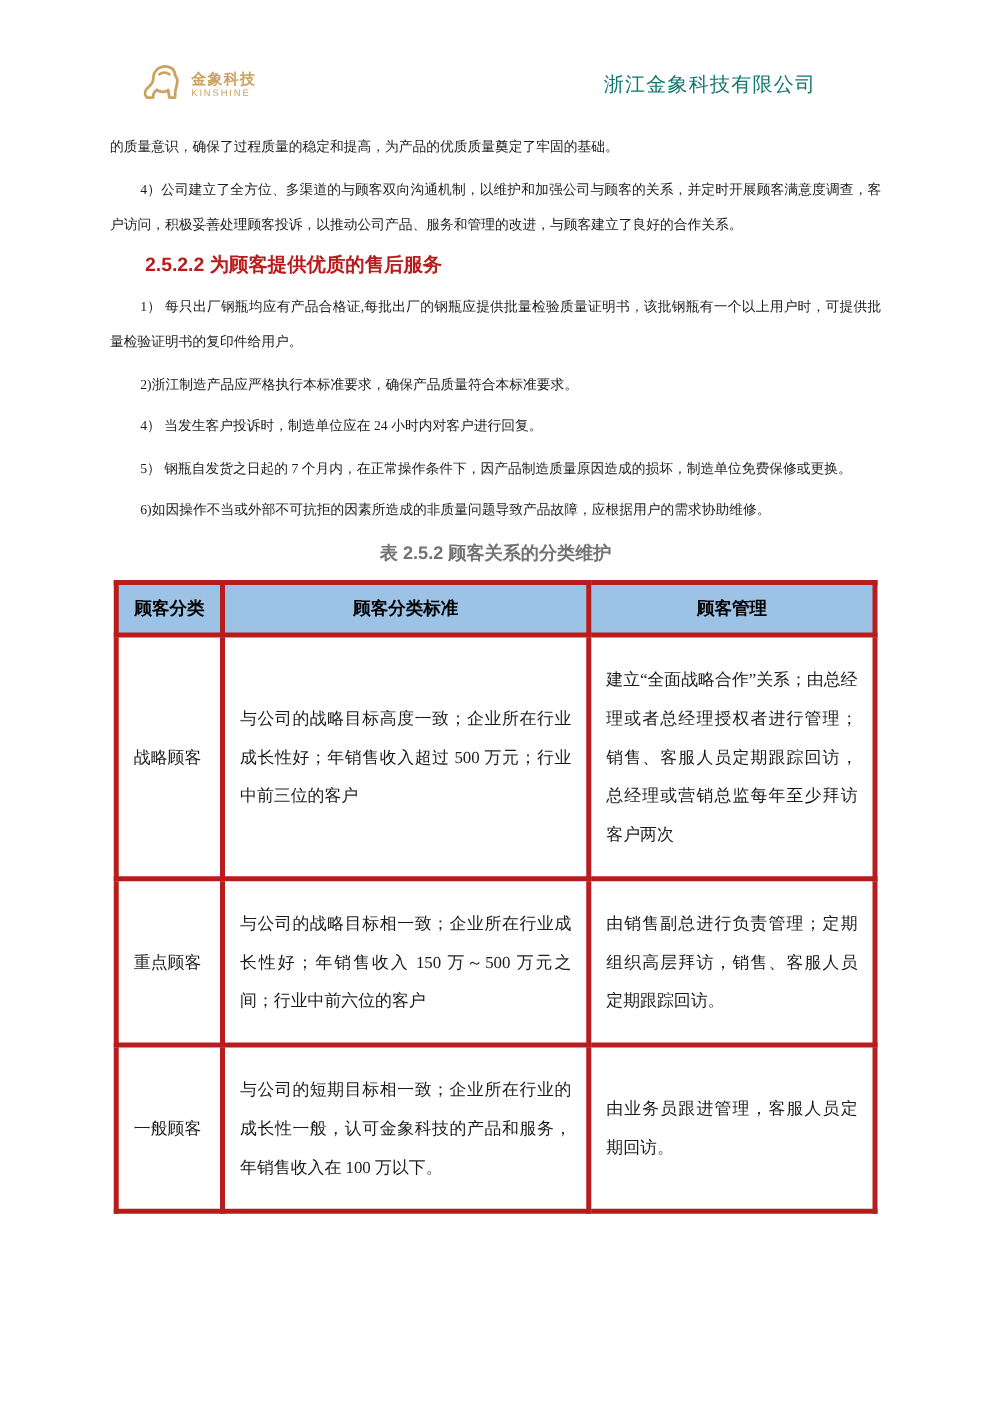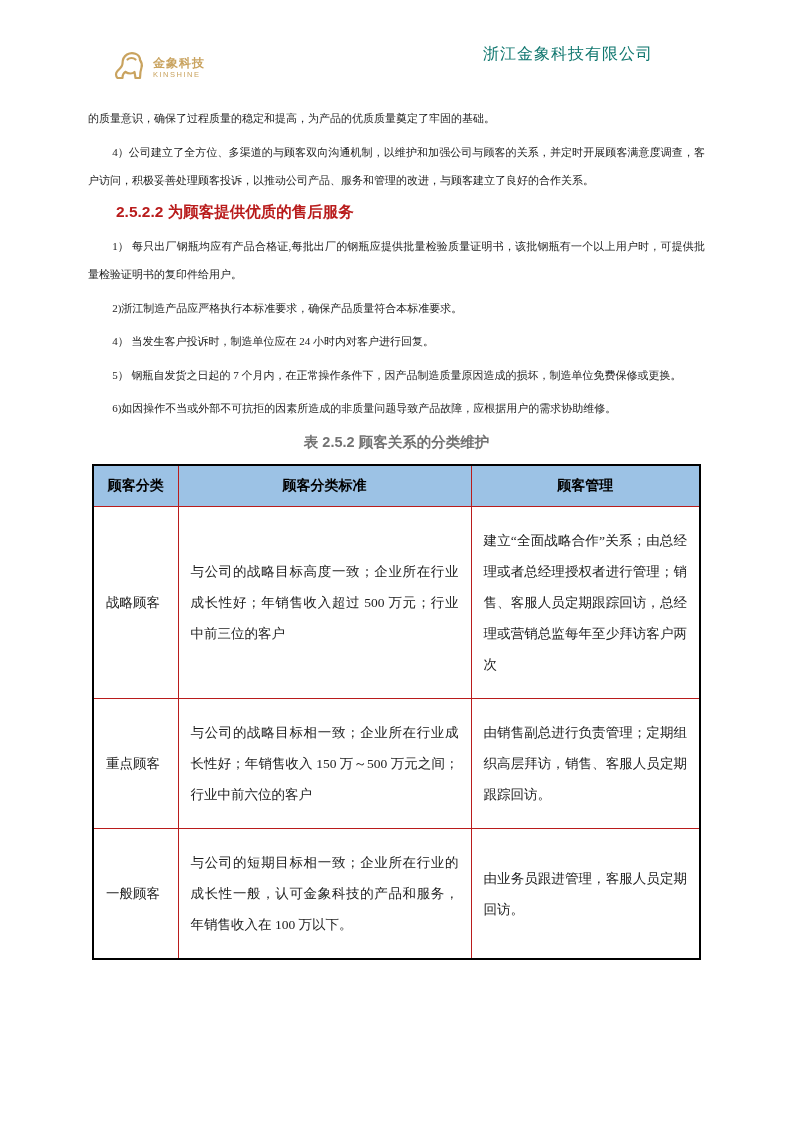--- a/index.html
+++ b/index.html
@@ -10,20 +10,21 @@
     background:#ffffff;
     color:#1c1c1c;
     font-family:"Liberation Serif","DejaVu Serif",serif;
     overflow:hidden;
     box-sizing:border-box;
   }
   
   .doc-header{
     display:flex;
     justify-content:space-between;
+    align-items:center;
     padding:44px 140px 0 112px;
     height:48px;
     box-sizing:content-box;
   }
   .logo{display:flex;align-items:center;gap:5px;}
   .logo-mark{flex:0 0 auto;}
   .logo-text{display:flex;flex-direction:column;line-height:1;}
   .logo-cn{
     font-family:"Liberation Sans","DejaVu Sans",sans-serif;
     font-weight:bold;font-size:12px;color:#c9a35f;letter-spacing:1px;
@@ -62,21 +63,21 @@
   }
   
   table.cust{
     border-collapse:collapse;
     margin:0 auto;
     width:607px;
     table-layout:fixed;
     border:2px solid #000;
   }
   table.cust th, table.cust td{
-    border:1px solid #b91c1c;
+    border:4px solid #b91c1c;
     box-sizing:border-box;
   }
   table.cust th{
     background:#9cc2e5;
     font-family:"Liberation Sans","DejaVu Sans",sans-serif;
     font-weight:bold;
     font-size:14px;
     color:#000;
     height:42px;
     text-align:center;

